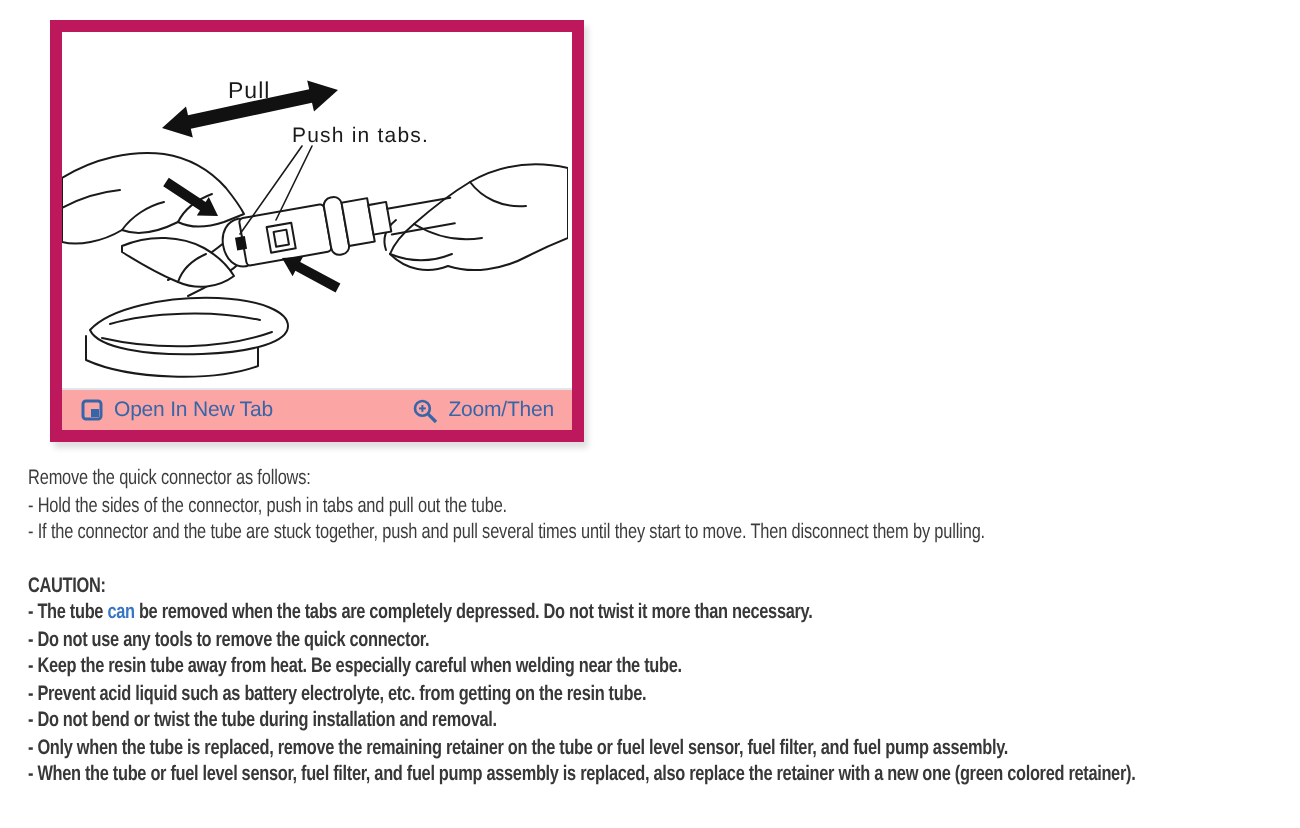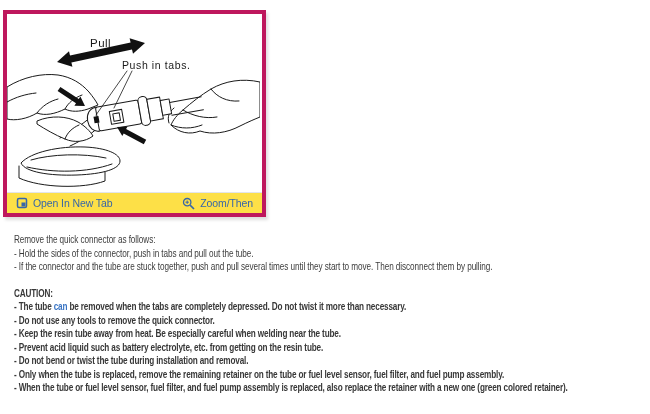--- a/index.html
+++ b/index.html
@@ -8,38 +8,38 @@
     width: 650px;
     height: 414px;
     background: #ffffff;
     overflow: hidden;
     font-family: "Liberation Sans", sans-serif;
   }
 
   
   .figure-card {
     position: absolute;
-    left: 3px;
+    left: 25px;
     top: 10px;
     width: 255px;
     background: #ffffff;
-    border: 4px solid #be185d;
+    border: 6px solid #be185d;
     box-shadow: 2px 3px 3px rgba(0,0,0,0.13);
   }
   .figure-art {
     width: 253px;
     height: 178px;
     background: #ffffff;
     display: block;
   }
   .figure-art svg { display: block; }
 
   .figure-toolbar {
     height: 20px;
-    background: #fde047;
+    background: #fca5a5;
     border-top: 1px solid #e2e5ea;
     display: flex;
     align-items: center;
     justify-content: space-between;
     padding: 0 9px;
   }
   .tb-link {
     display: inline-flex;
     align-items: center;
     gap: 5px;

